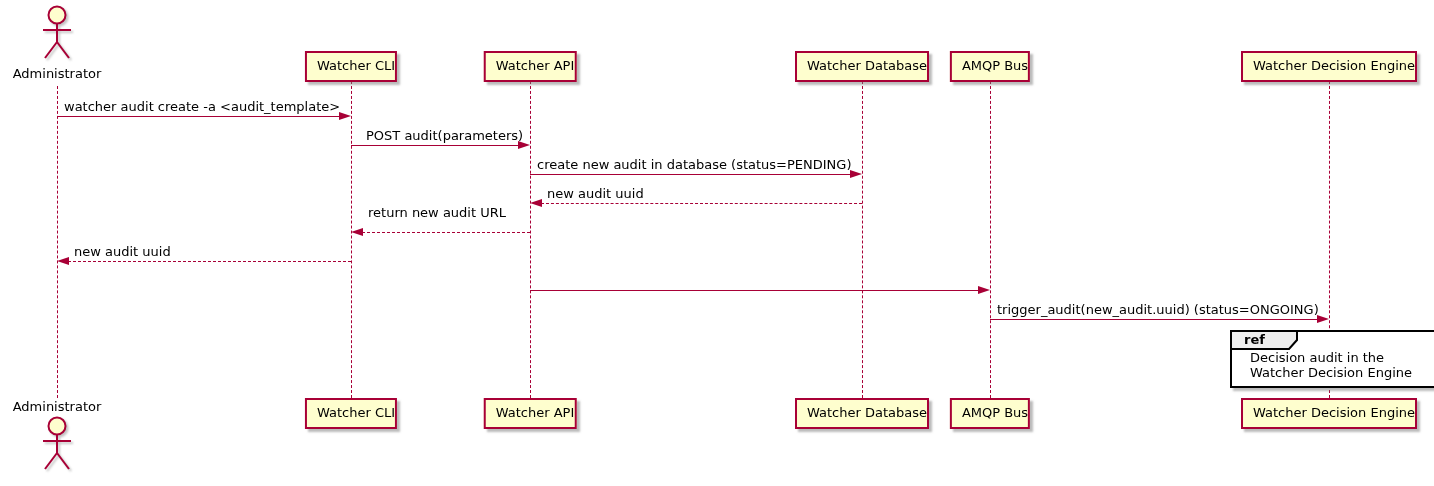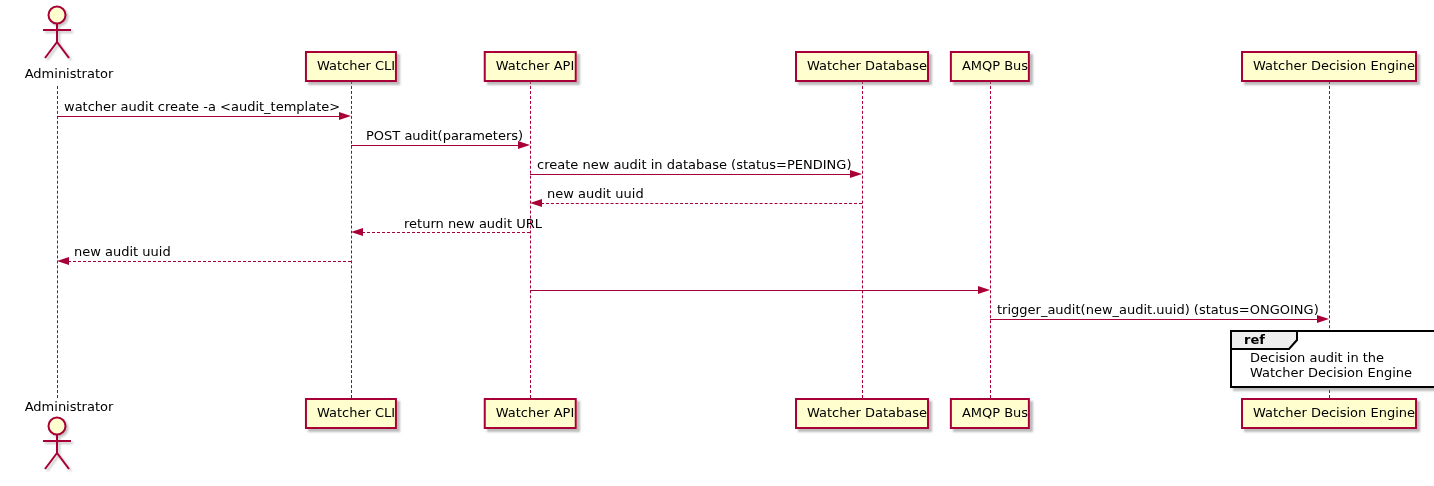--- a/index.html
+++ b/index.html
@@ -21,21 +21,21 @@
     background:#FEFECE;
     border:2px solid #A80036;
     box-shadow:3px 3px 2px rgba(120,120,120,0.5);
     padding:5px 0 6px 10px;
     white-space:nowrap;
     line-height:16px;
   }
   .actor-label{
     position:absolute;z-index:2;
     transform:translateX(-50%);
-    white-space:nowrap;line-height:15px;margin-left:12px;
+    white-space:nowrap;line-height:15px;
   }
   .actor-figure{
     position:absolute;z-index:2;
     transform:translateX(-50%);
     filter:drop-shadow(2.5px 2.5px 1px rgba(120,120,120,0.45));
   }
   .msg-line{position:absolute;height:0;z-index:3;}
   .msg-line.solid{border-top:1.5px solid #A80036;}
   .msg-line.dashed{border-top:1.5px dashed #A80036;}
   .msg-arrow{position:absolute;width:0;height:0;z-index:3;
@@ -104,21 +104,21 @@
     <div class="msg-arrow right" style="left: 518px; top: 141px;"></div>
     <div class="msg-label" style="left: 358px; top: 128px; margin-left: 8px;">POST audit(parameters)</div>
     <div class="msg-line solid" style="left: 530px; top: 174px; width: 321px;"></div>
     <div class="msg-arrow right" style="left: 850px; top: 170px;"></div>
     <div class="msg-label" style="left: 537px; top: 157px;">create new audit in database (status=PENDING)</div>
     <div class="msg-line dashed" style="left: 541px; top: 203px; width: 321px;"></div>
     <div class="msg-arrow left" style="left: 530px; top: 199px;"></div>
     <div class="msg-label" style="left: 547px; top: 186px;">new audit uuid</div>
     <div class="msg-line dashed" style="left: 362px; top: 232px; width: 168px;"></div>
     <div class="msg-arrow left" style="left: 351px; top: 228px;"></div>
-    <div class="msg-label" style="left: 368px; top: 216px; margin-left: 36px;">return new audit URL</div>
+    <div class="msg-label" style="left: 368px; top: 205px;">return new audit URL</div>
     <div class="msg-line dashed" style="left: 68px; top: 261px; width: 283px;"></div>
     <div class="msg-arrow left" style="left: 57px; top: 257px;"></div>
     <div class="msg-label" style="left: 74px; top: 244px;">new audit uuid</div>
     <div class="msg-line solid" style="left: 530px; top: 290px; width: 449px;"></div>
     <div class="msg-arrow right" style="left: 978px; top: 286px;"></div>
     <div class="msg-line solid" style="left: 990px; top: 319px; width: 328px;"></div>
     <div class="msg-arrow right" style="left: 1317px; top: 315px;"></div>
     <div class="msg-label" style="left: 997px; top: 302px;">trigger_audit(new_audit.uuid) (status=ONGOING)</div>
     <div class="ref-box" style="left: 1230px; top: 330px; width: 193px; height: 54px;">
       <div class="ref-pentagon"><svg width="70" height="20" viewBox="0 0 70 20">

